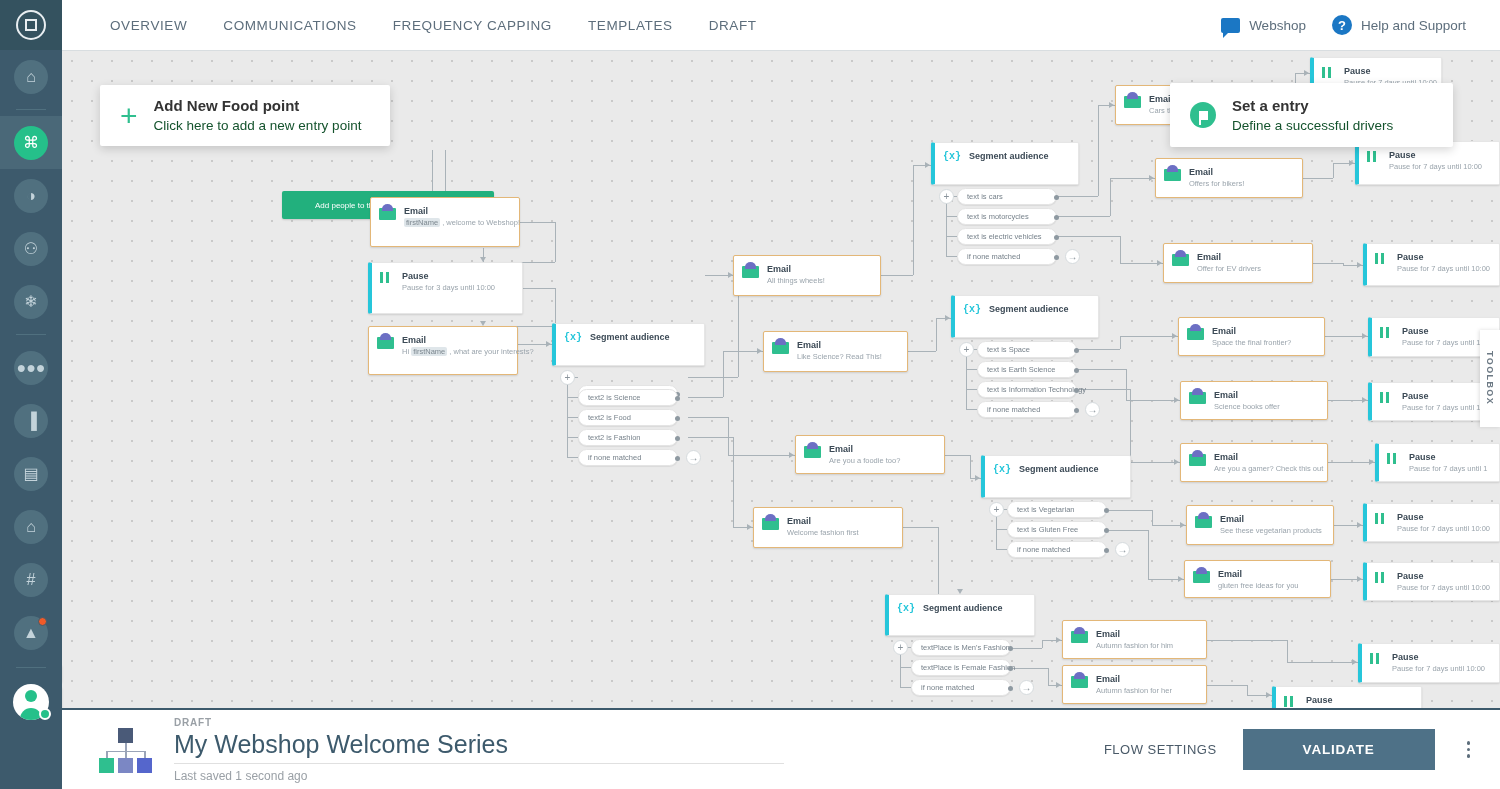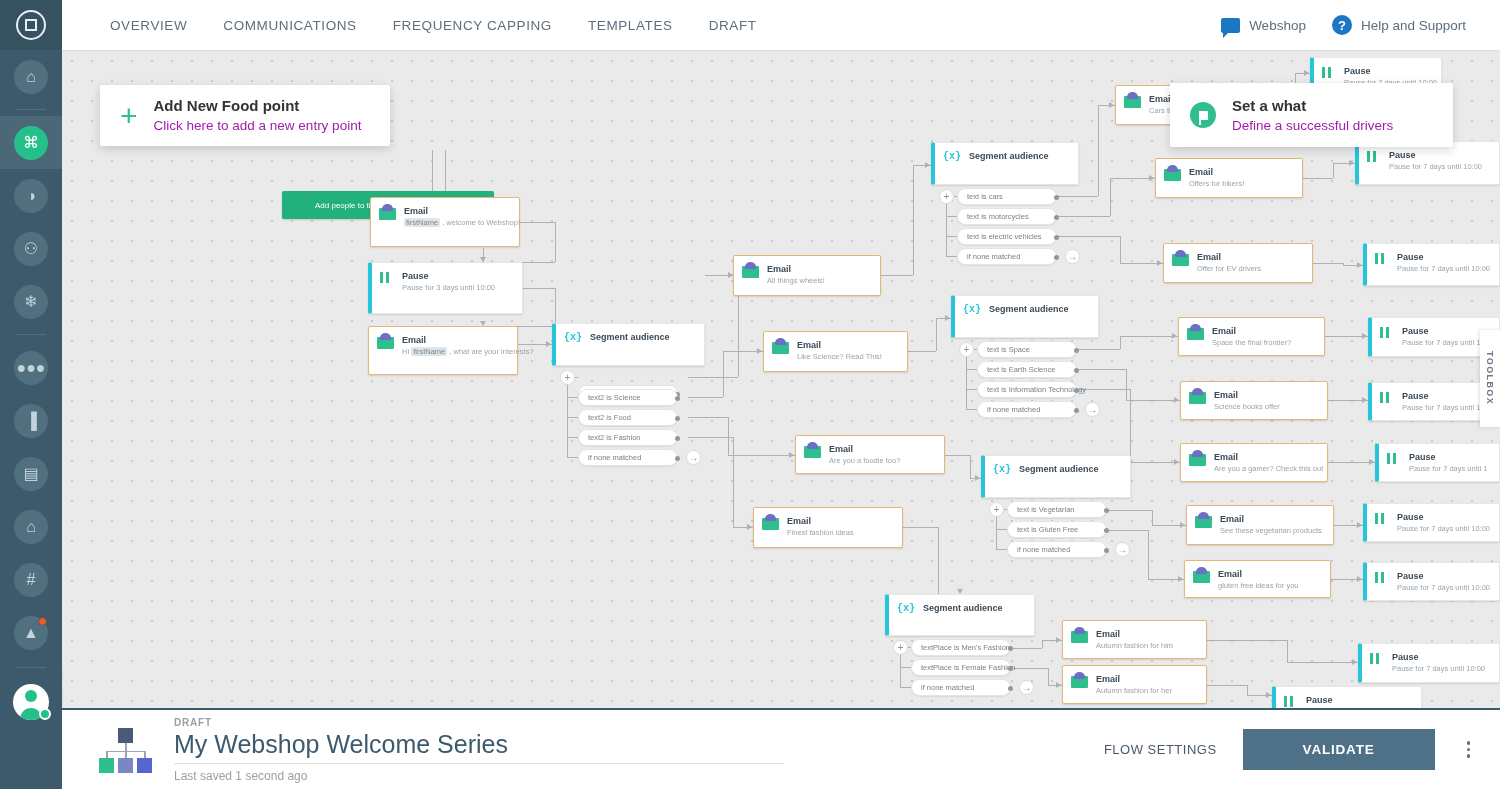--- a/index.html
+++ b/index.html
@@ -141,21 +141,21 @@
     padding-left: 33px; box-shadow: 0 1px 2px rgba(0,0,0,.15);
   }
 
   
   .float-card {
     position: absolute; background: #fff; border-radius: 2px;
     box-shadow: 0 3px 10px rgba(0,0,0,.16); display: flex; align-items: center;
     gap: 16px; padding: 0 20px; cursor: pointer; z-index: 20;
   }
   .float-card .fc-title { font-size: 15px; font-weight: bold; color: #333; line-height: 20px; }
-  .float-card .fc-sub { font-size: 13.5px; color: #a21caf; line-height: 19px; }
+  .float-card .fc-sub { font-size: 13.5px; color: #14532d; line-height: 19px; }
   .fc-plus { font-size: 30px; color: #2fbf8f; font-weight: 300; line-height: 1; }
   .fc-flag {
     width: 26px; height: 26px; border-radius: 50%; background: #2fbf8f;
     display: flex; align-items: center; justify-content: center;
   }
   .fc-flag i { width: 9px; height: 9px; background: #fff; display:block; position: relative; }
   .fc-flag i:after { content:""; position: absolute; left: 0; top: 0; width: 2px; height: 14px; background: #fff; }
 
   
   #zoom-ctl { position: absolute; left: 24px; bottom: 39px; width: 38px; z-index: 18; }
@@ -527,21 +527,21 @@
         </div>
       </div>
       <div class="node email" style="left: 691px; top: 456px; width: 150px; height: 41px;">
         <div class="n-row">
           <span class="ic-mail">
             <span class="env"></span>
             <span class="flap2"></span>
           </span>
           <div>
             <div class="n-title">Email</div>
-            <div class="n-sub">Finest fashion ideas</div>
+            <div class="n-sub">Welcome fashion first</div>
           </div>
         </div>
       </div>
       <div class="node segment" style="left: 869px; top: 91px; width: 148px; height: 43px;">
         <div class="n-row">
           <span class="ic-seg">{x}</span>
           <div>
             <div class="n-title">Segment audience</div>
           </div>
         </div>
@@ -840,21 +840,21 @@
     <div class="fc-title">Add New Food point</div>
     <div class="fc-sub">Click here to add a new entry point</div>
   </div>
 </div>
 
 <div class="float-card" style="left:1170px; top:83px; width:283px; height:64px;">
   <span class="fc-flag">
       <i></i>
     </span>
   <div>
-    <div class="fc-title">Set a what</div>
+    <div class="fc-title">Set a entry</div>
     <div class="fc-sub">Define a successful drivers</div>
   </div>
 </div>
 
 <div id="zoom-ctl">
   <div class="lvl">50%</div>
   <div class="btns">
     <div>+</div>
     <div class="hr"></div>
     <div>–</div>

